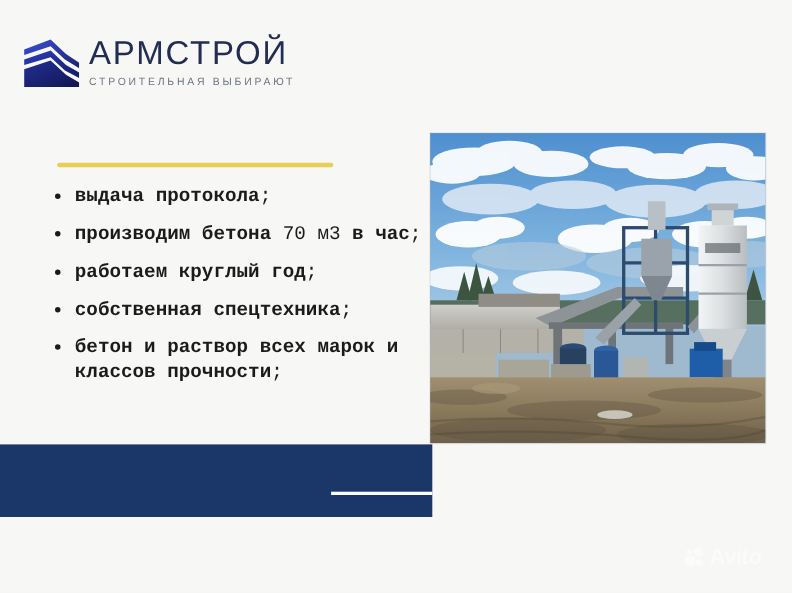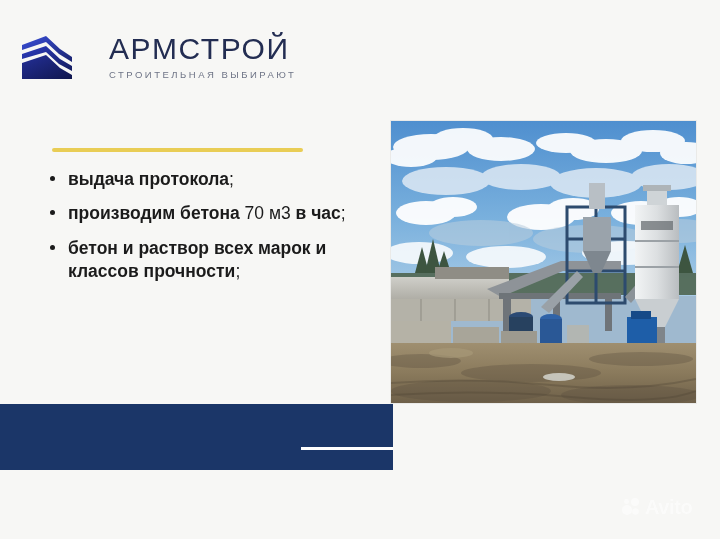--- a/index.html
+++ b/index.html
@@ -13,21 +13,21 @@
   .slide{
     position:relative;
     width:720px;height:539px;
     background:#f7f7f5;
     overflow:hidden;
   }
 
   
   .logo{
     position:absolute;left:16px;top:33px;
-    display:flex;align-items:flex-start;gap:28px;
+    display:flex;align-items:flex-start;
   }
   .logo-mark{
     width:56px;height:46px;
     flex:0 0 auto;
     margin-right:9px;
   }
   .logo-text{
     display:flex;flex-direction:column;
     padding-top:1px;
   }
@@ -67,20 +67,21 @@
     list-style:none;
   }
   .bullets li{
     position:relative;
     padding-left:20px;
     margin-bottom:11px;
     font-size:17.5px;
     font-weight:700;
     line-height:1.33;
     color:#1b1b1b;
+    font-family:Liberation Mono, monospace;
   }
   .bullets li::before{
     content:"";
     position:absolute;
     left:2px;top:8px;
     width:5px;height:5px;
     border-radius:50%;
     background:#1b1b1b;
   }
   .bullets li .reg{font-weight:400;}
@@ -174,20 +175,26 @@
   <div class="accent-rule"></div>
 
   <ul class="bullets">
     <li>
       <span>выдача протокола</span><span class="reg">;</span>
     </li>
     <li>
       <span>производим бетона</span><span class="reg"> 70 м3 </span><span>в час</span><span class="reg">;</span>
     </li>
     <li>
+      <span>работаем круглый год</span><span class="reg">;</span>
+    </li>
+    <li>
+      <span>собственная спецтехника</span><span class="reg">;</span>
+    </li>
+    <li>
       <span>бетон и раствор всех марок и классов прочности</span><span class="reg">;</span>
     </li>
   </ul>
 
   <div class="photo">
     <svg viewBox="0 0 305 282" preserveAspectRatio="none" xmlns="http://www.w3.org/2000/svg">
       <defs>
         <linearGradient id="sky" x1="0" y1="0" x2="0" y2="1">
           <stop offset="0" stop-color="#4f8fcf"></stop>
           <stop offset="0.55" stop-color="#79b0dd"></stop>

